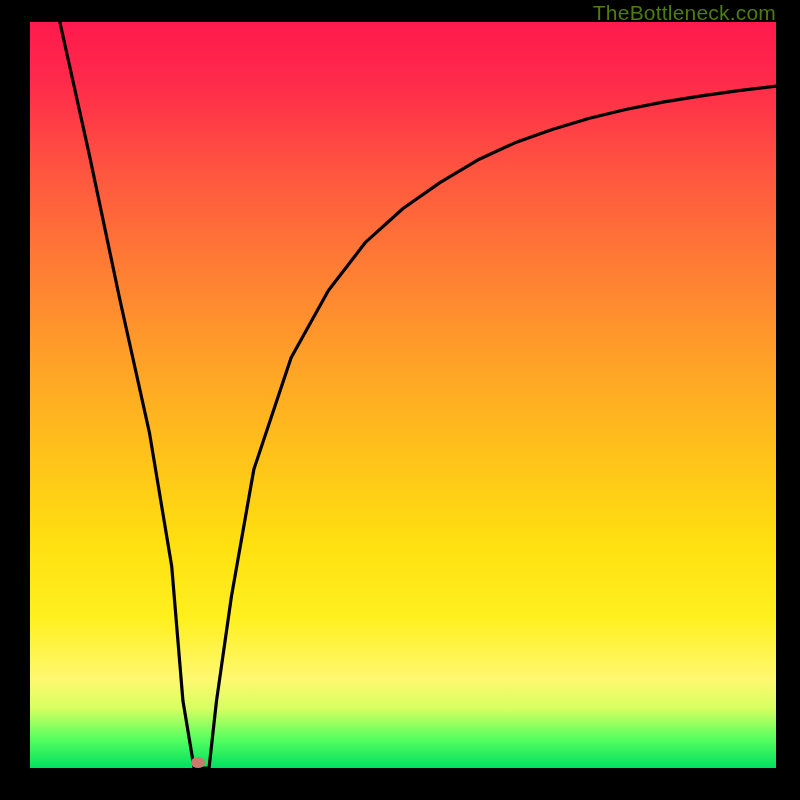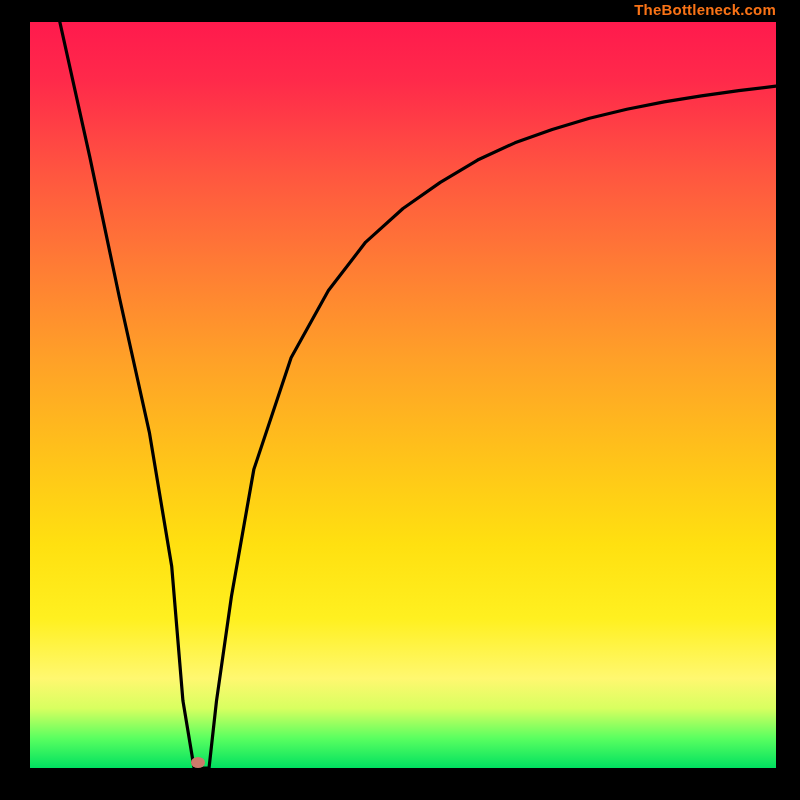--- a/index.html
+++ b/index.html
@@ -29,23 +29,23 @@
       #d8ff60 92%,
       #5aff60 96%,
       #00e060 100%
     );
   }
   .watermark {
     position: absolute;
     top: 1px;
     right: 24px;
     font-family: Arial, Helvetica, sans-serif;
-    font-size: 15px;
-    font-weight: bold;
-    color: #f97316;
+    font-size: 21px;
+    font-weight: normal;
+    color: #4d7c0f;
     letter-spacing: 0.2px;
   }
   .curve-svg {
     position: absolute;
     left: 0; top: 0;
     width: 746px; height: 746px;
   }
   .marker {
     position: absolute;
     width: 14px;

